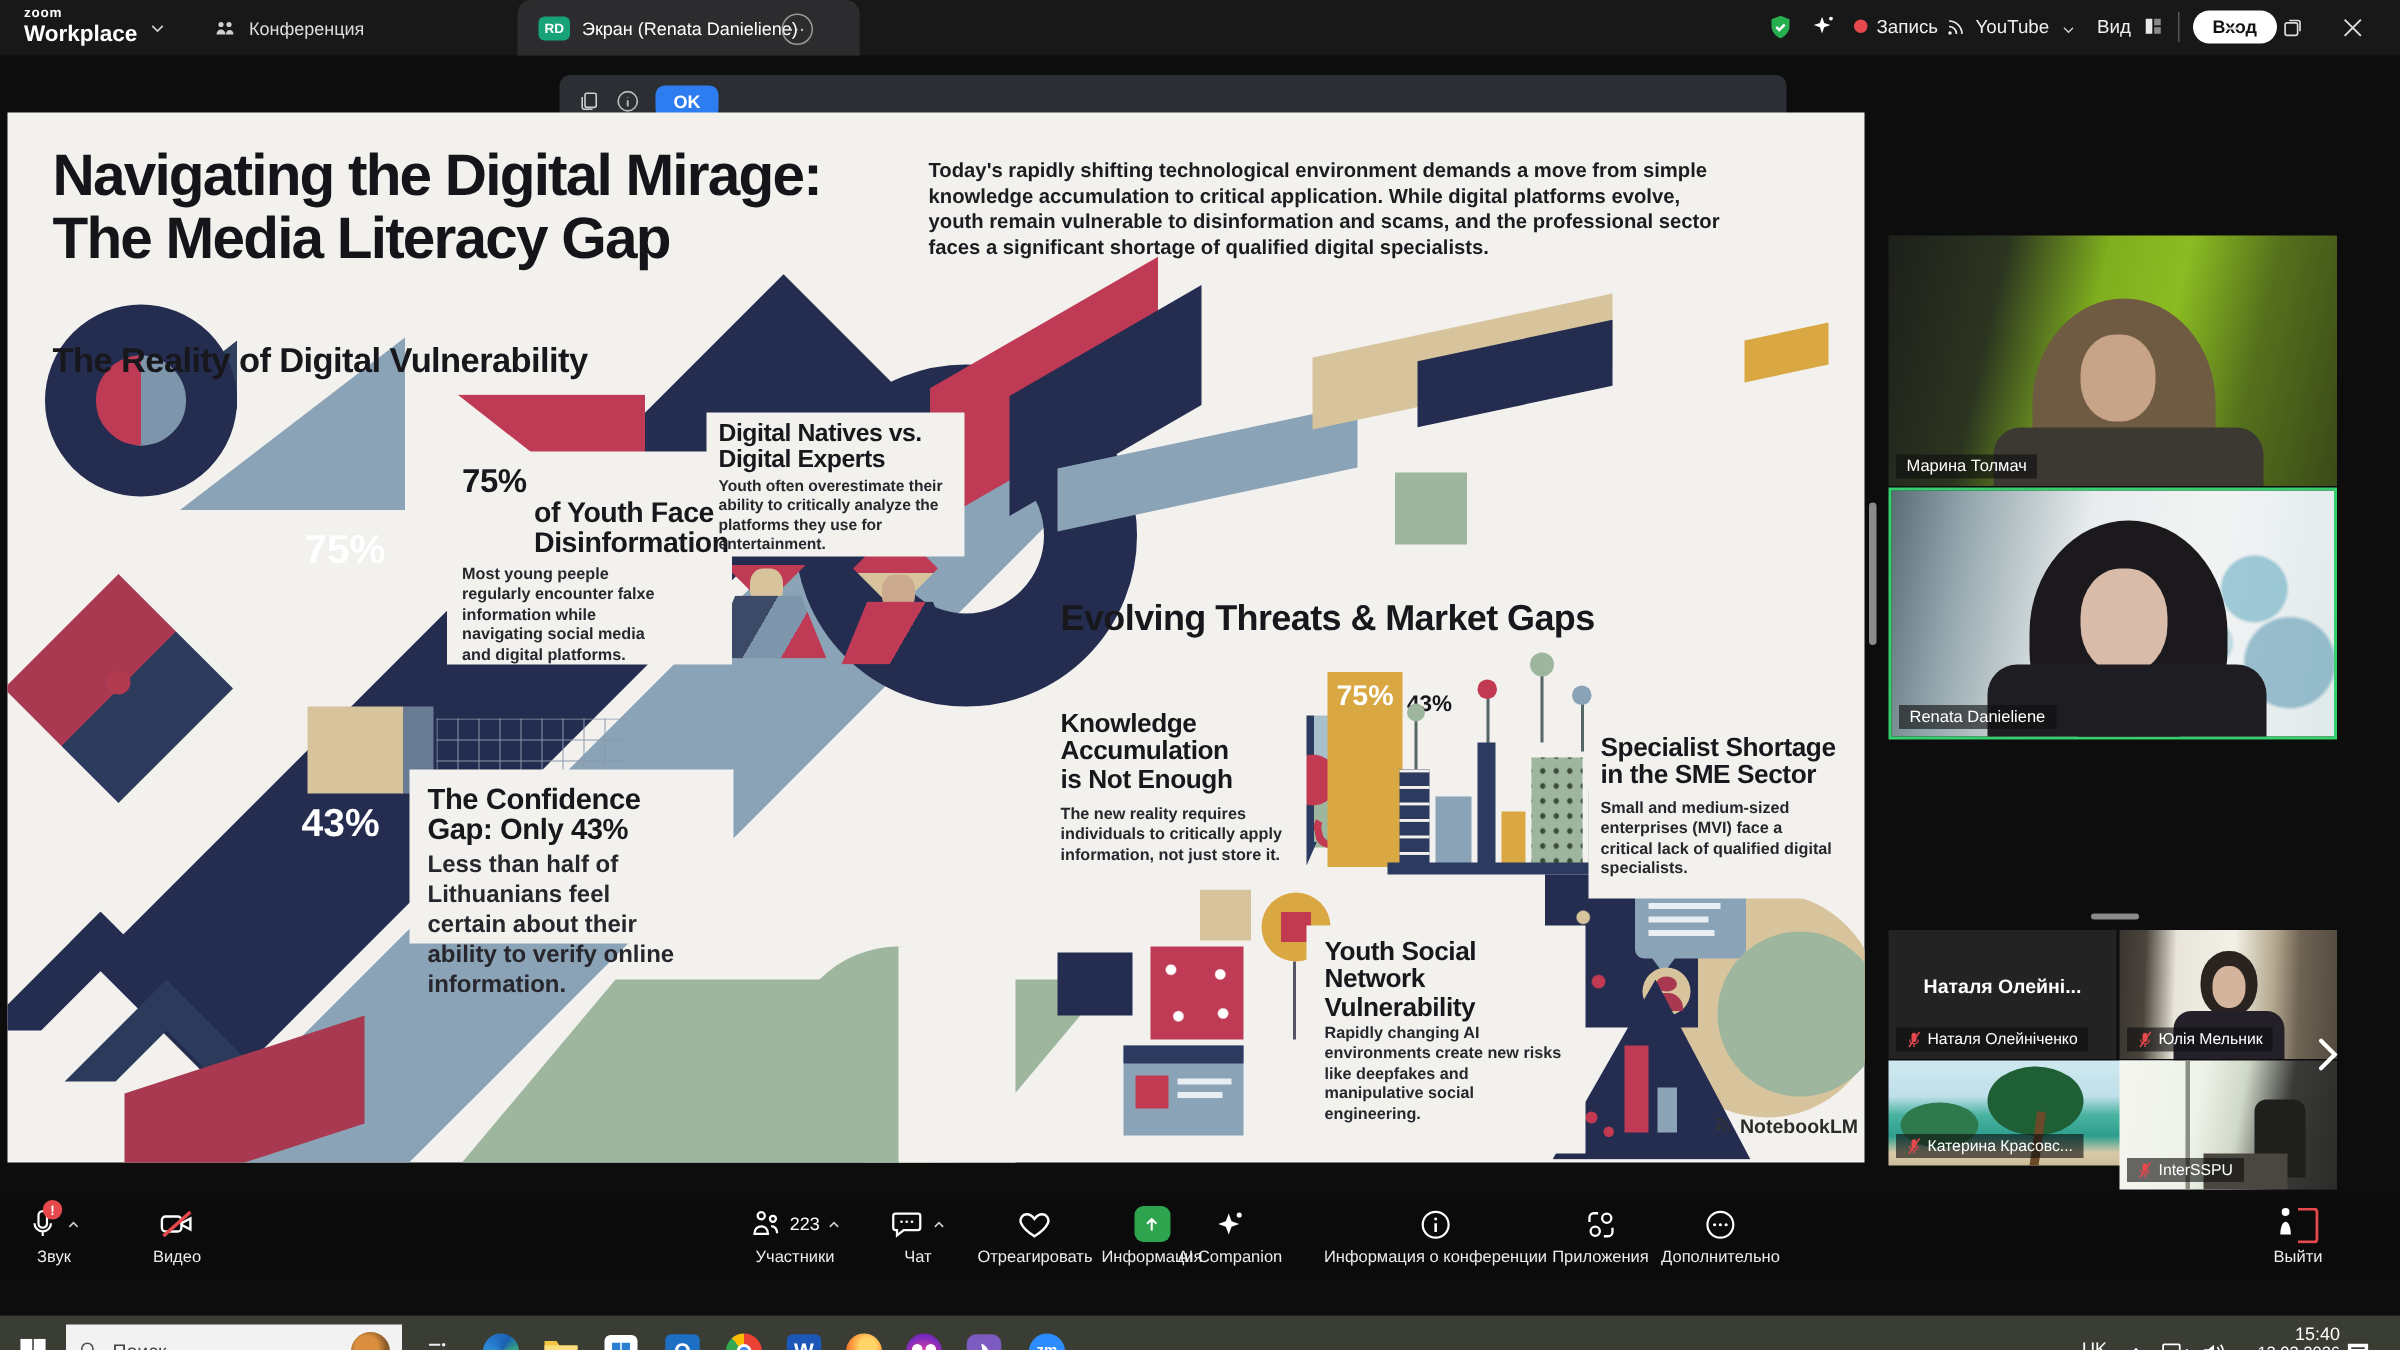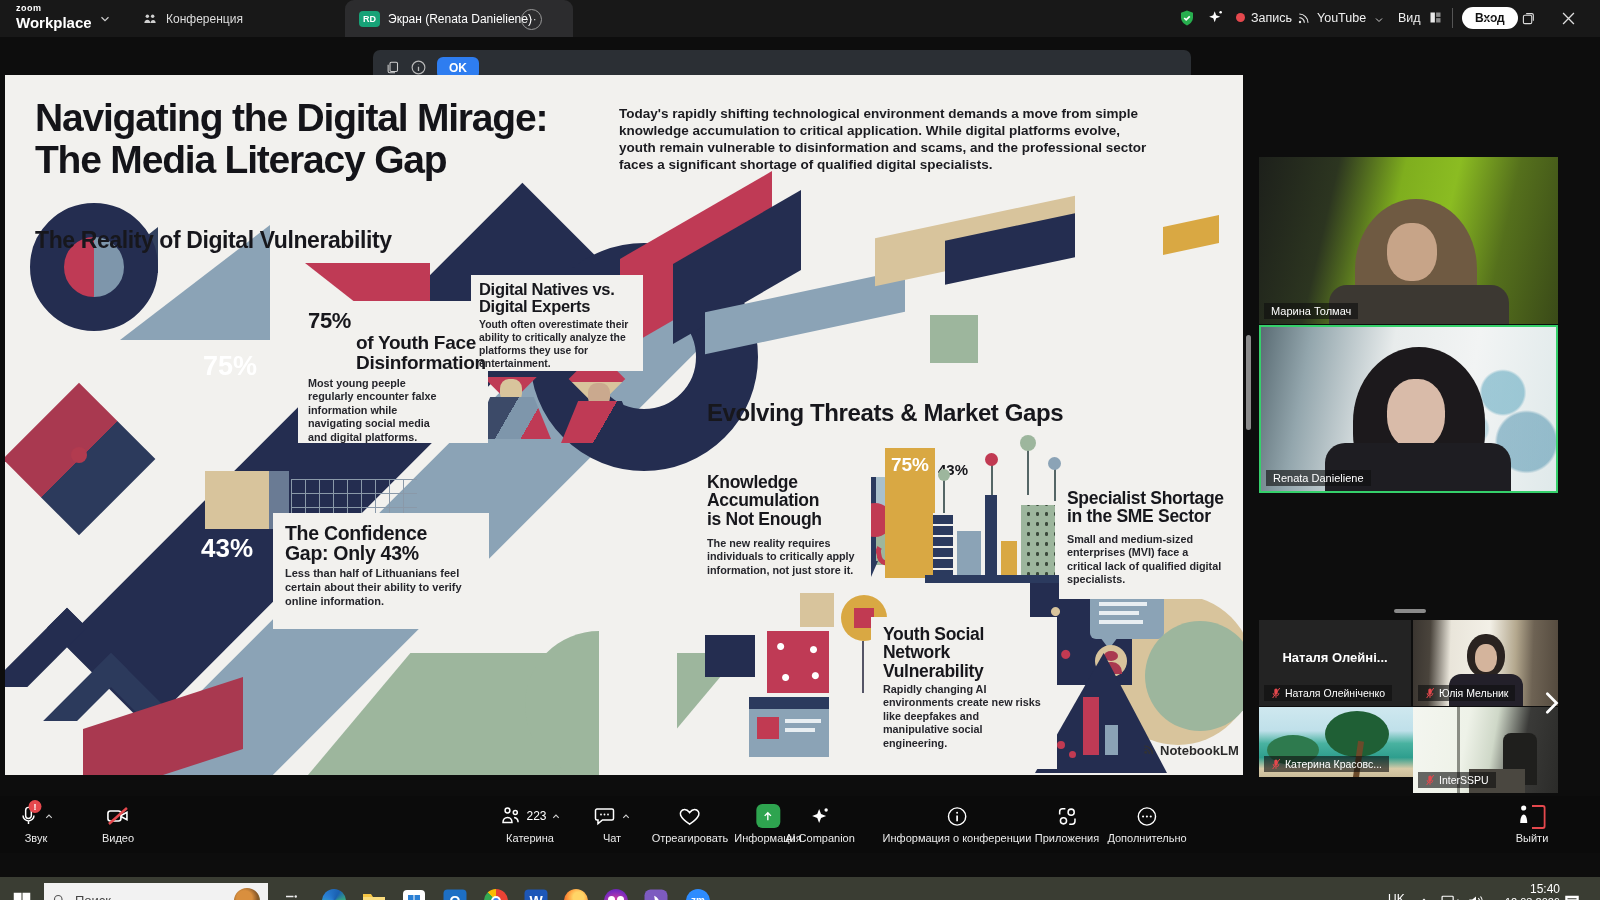--- a/index.html
+++ b/index.html
@@ -271,21 +271,21 @@
     <div class="sh cardT pre" style="left:303px;top:258px;font-size:19px;margin-left:48px;">of Youth Face
 Disinformation</div>
     <div class="sh cardB" style="left:303px;top:302px;width:136px;">Most young peeple regularly encounter falxe information while navigating social media and digital platforms.</div>
 
     <div class="sh cardT pre" style="left:474px;top:206px;font-size:16.5px;">Digital Natives vs.
 Digital Experts</div>
     <div class="sh cardB" style="left:474px;top:243px;width:166px;font-size:10.4px;">Youth often overestimate their ability to critically analyze the platforms they use for entertainment.</div>
 
     <div class="sh cardT pre" style="left:280px;top:448px;font-size:19.5px;">The Confidence
 Gap: Only 43%</div>
-    <div class="sh cardB" style="left:280px;top:492px;width:178px;font-size:11px;">Less than half of Lithuanians feel certain about their ability to verify online information.</div>
+    <div class="sh cardB" style="left:280px;top:492px;width:178px;font-size:16px;">Less than half of Lithuanians feel certain about their ability to verify online information.</div>
 
     <div class="sh" style="left:702px;top:324px;font-size:24px;font-weight:800;letter-spacing:-.4px;">Evolving Threats &amp; Market Gaps</div>
 
     <div class="sh cardT pre" style="left:702px;top:398px;font-size:17.5px;">Knowledge
 Accumulation
 is Not Enough</div>
     <div class="sh cardB" style="left:702px;top:462px;width:152px;">The new reality requires individuals to critically apply information, not just store it.</div>
 
     <div class="sh cardT pre" style="left:1062px;top:414px;font-size:17.5px;">Specialist Shortage
 in the SME Sector</div>
@@ -444,21 +444,21 @@
               <path d="M15.6 13.4c2.5.3 4 2.2 4 4.8" fill="none" stroke="#fff" stroke-width="1.5"></path>
             </svg>
         </span>
         <span style="font-size:12px;color:#fff;">223</span>
         <span>
             <svg width="11" height="11" viewBox="0 0 24 24">
               <path d="M6 15l6-6 6 6" stroke="#cfcfcf" stroke-width="2.4" fill="none"></path>
             </svg>
           </span>
       </div>
-      <div class="tlabel">Катерина</div>
+      <div class="tlabel">Участники</div>
     </div>
 
     <div class="tbtn" style="left:612px;">
       <div class="ticon">
         <span>
           <svg width="24" height="24" viewBox="0 0 24 24">
               <path d="M4.5 5h15a1.5 1.5 0 0 1 1.5 1.5v8a1.5 1.5 0 0 1-1.5 1.5H10l-4.5 3.6V16H4.5A1.5 1.5 0 0 1 3 14.5v-8A1.5 1.5 0 0 1 4.5 5z" fill="none" stroke="#fff" stroke-width="1.5"></path>
               <circle cx="8.5" cy="10.5" r=".9" fill="#fff"></circle>
               <circle cx="12" cy="10.5" r=".9" fill="#fff"></circle>
               <circle cx="15.5" cy="10.5" r=".9" fill="#fff"></circle>

